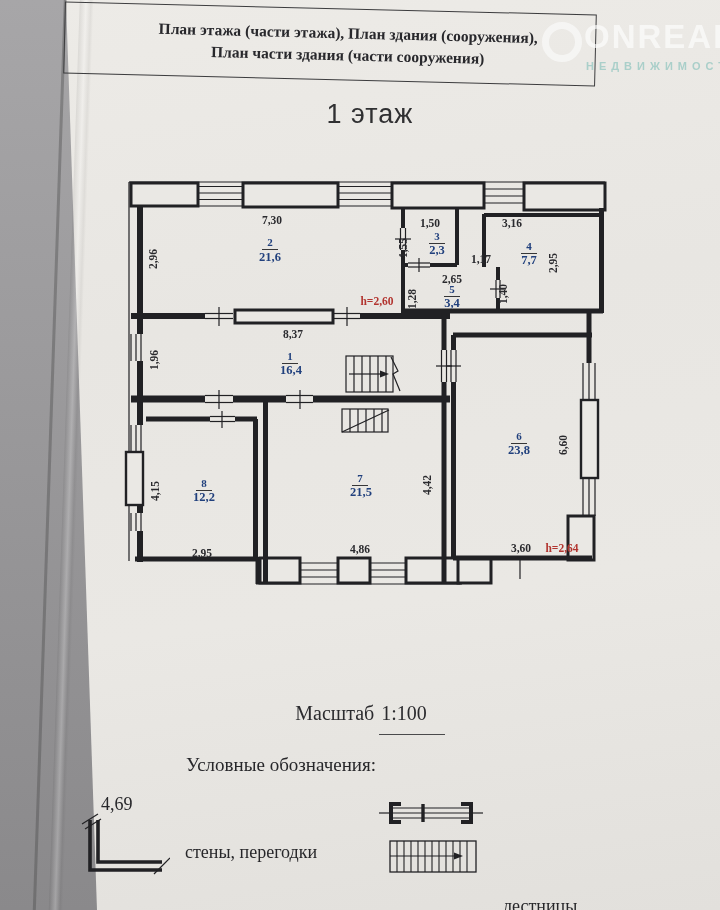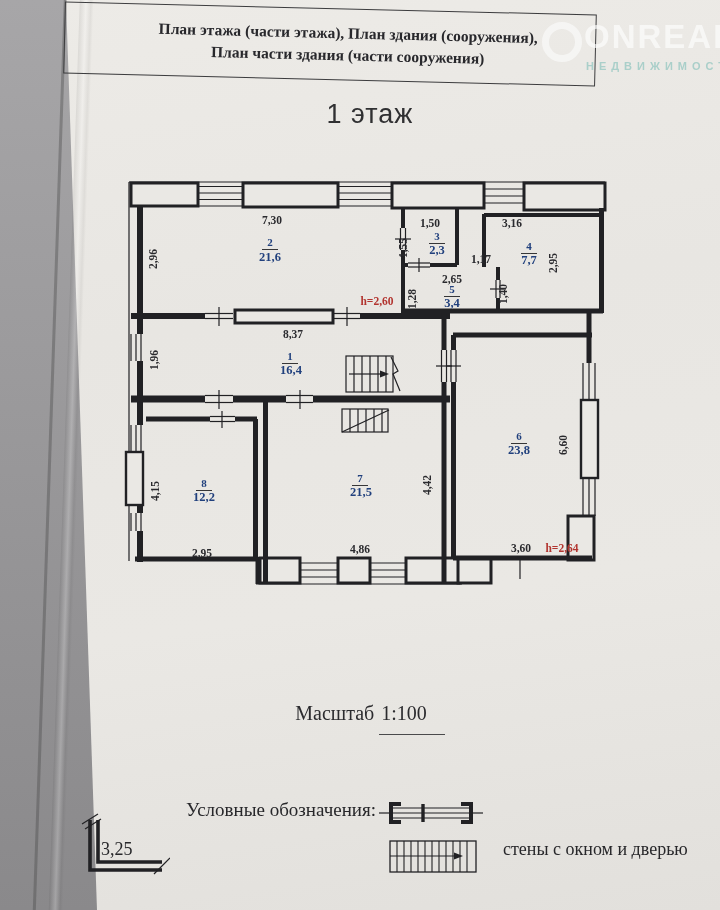--- a/index.html
+++ b/index.html
@@ -34,21 +34,21 @@
   .box{fill:#eae8e4;stroke:#212124;stroke-width:3;}
   .box2{fill:#eae8e4;stroke:#212124;stroke-width:2.4;}
   #plan-svg text{font-family:"Liberation Serif",serif;font-weight:bold;text-anchor:middle;}
   .rm{fill:#21407d;font-size:11px;} .rma{fill:#21407d;font-size:12.5px;}
   .fr{stroke:#21407d;stroke-width:.9;}
   .dm{fill:#2a2a2e;font-size:11.5px;}
   .ht{fill:#b2342f;font-size:11.5px;}
   #scale-line{position:absolute;left:0;top:702px;width:740px;text-align:center;
          font-size:20px;color:#2b2b2e;}
   #scale-value{border-bottom:1.6px solid #4a4a4c;padding:0 18px 10px 2px;}
-  .leg-text{position:absolute;font-size:18px;color:#27272a;margin-top:45px;}
+  .leg-text{position:absolute;font-size:18px;color:#27272a;}
   #legend-title{left:186px;top:754px;font-size:19px;}
   #legend-linear-value{left:101px;top:794px;}
   #legend-linear-label{left:185px;top:794px;}
   #legend-walls-label{left:185px;top:842px;}
   #legend-windoor-label{left:503px;top:794px;}
   #legend-stairs-label{left:503px;top:896px;}
   .leg-sym{position:absolute;}
   .leg-sym line,.leg-sym path,.leg-sym polyline{stroke:#212124;fill:none;}
 </style>
 </head>
@@ -273,41 +273,41 @@
   </svg>
 
   <div id="scale-line">
     <span>Масштаб</span>
     <span> </span>
     <span id="scale-value">1:100</span>
   </div>
 
   <div id="legend-title" class="leg-text">Условные обозначения:</div>
 
-  <div id="legend-linear-value" class="leg-text">3,25</div>
+  <div id="legend-linear-value" class="leg-text">4,69</div>
 
   <svg class="leg-sym" style="left:78px;top:812px;" width="92" height="70" viewBox="0 0 92 70">
     <path d="M12,8 L12,58 L84,58" stroke-width="3.6"></path>
     <path d="M20,8 L20,50 L84,50" stroke-width="3.6"></path>
     <line x1="4" y1="12" x2="20" y2="2" stroke-width="1.2"></line>
     <line x1="7" y1="17" x2="23" y2="7" stroke-width="1.2"></line>
     <line x1="76" y1="62" x2="92" y2="46" stroke-width="1.2"></line>
   </svg>
+  <div id="legend-walls-label" class="leg-text">стены, перегодки</div>
 
   <svg class="leg-sym" style="left:379px;top:799px;" width="104" height="28" viewBox="0 0 104 28">
     <line x1="0" y1="14" x2="12" y2="14" stroke-width="1.2"></line>
     <path d="M22,5 L12,5 L12,23 L22,23" stroke-width="4"></path>
     <line x1="12" y1="9" x2="92" y2="9" stroke-width="1.2"></line>
     <line x1="12" y1="14" x2="92" y2="14" stroke-width="1.2"></line>
     <line x1="12" y1="19" x2="92" y2="19" stroke-width="1.2"></line>
     <line x1="44" y1="5" x2="44" y2="23" stroke-width="3.4"></line>
     <path d="M82,5 L92,5 L92,23 L82,23" stroke-width="4"></path>
     <line x1="92" y1="14" x2="104" y2="14" stroke-width="1.2"></line>
   </svg>
-  <div id="legend-windoor-label" class="leg-text">стены с окном и дверью</div>
 
   <svg class="leg-sym" style="left:389px;top:840px;" width="90" height="34" viewBox="0 0 90 34">
     <rect x="1" y="1" width="86" height="31" stroke="#212124" fill="none" stroke-width="1.3"></rect>
     <line x1="8" y1="1" x2="8" y2="32" stroke-width="1.1"></line>
       <line x1="15" y1="1" x2="15" y2="32" stroke-width="1.1"></line>
       <line x1="22" y1="1" x2="22" y2="32" stroke-width="1.1"></line>
       <line x1="29" y1="1" x2="29" y2="32" stroke-width="1.1"></line>
       <line x1="36" y1="1" x2="36" y2="32" stroke-width="1.1"></line>
       <line x1="43" y1="1" x2="43" y2="32" stroke-width="1.1"></line>
       <line x1="50" y1="1" x2="50" y2="32" stroke-width="1.1"></line>

